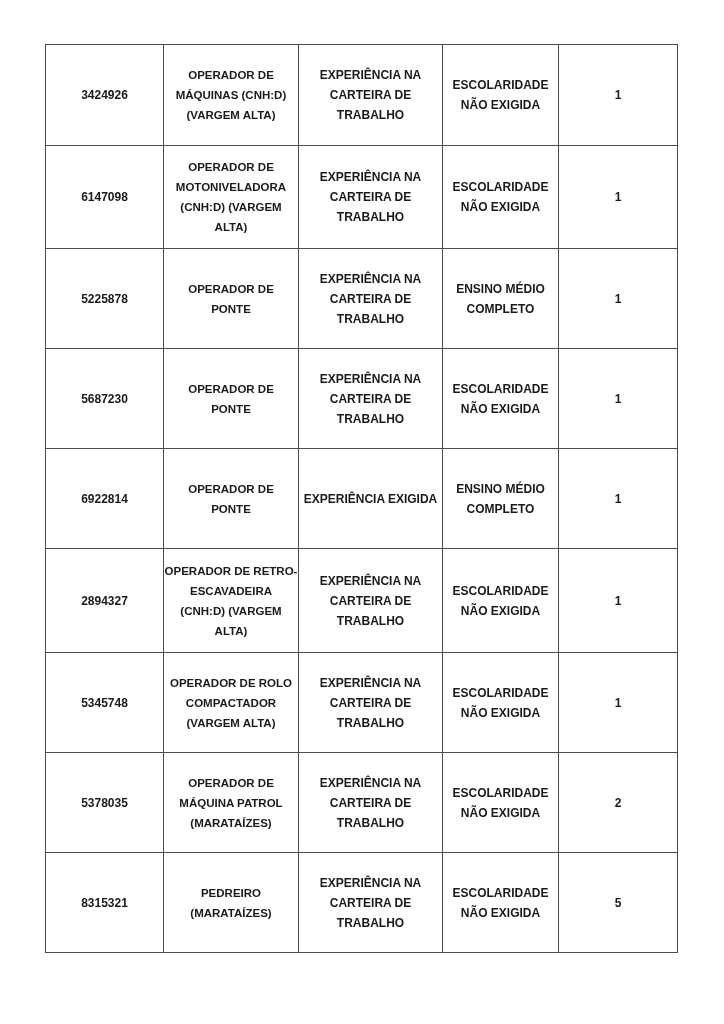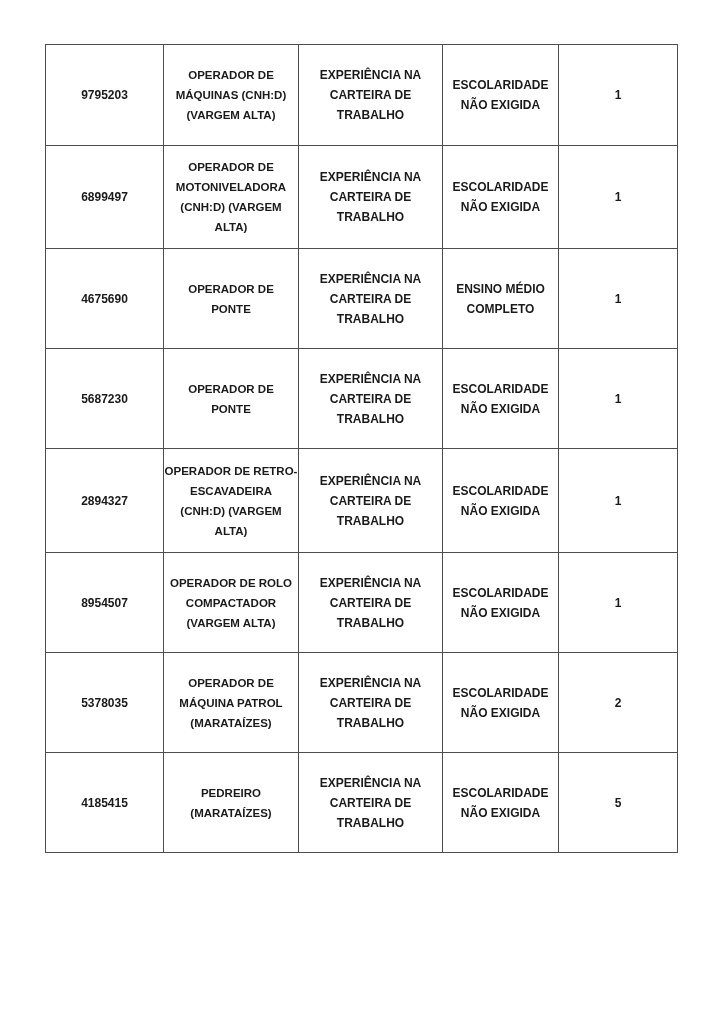--- a/index.html
+++ b/index.html
@@ -51,81 +51,90 @@
   <table class="vacancies">
     <colgroup>
       <col style="width:118px">
       <col style="width:135px">
       <col style="width:144px">
       <col style="width:116px">
       <col style="width:119px">
     </colgroup>
     <tbody>
       <tr class="r1">
-        <td class="c-id">9795203</td>
+        <td class="c-id">3424926</td>
         <td class="c-job">OPERADOR DE
 MÁQUINAS (CNH:D)
 (VARGEM ALTA)</td>
         <td class="c-exp">EXPERIÊNCIA NA
 CARTEIRA DE
 TRABALHO</td>
         <td class="c-edu">ESCOLARIDADE
 NÃO EXIGIDA</td>
         <td class="c-qty">1</td>
       </tr>
       <tr class="r2">
-        <td class="c-id">6899497</td>
+        <td class="c-id">6147098</td>
         <td class="c-job">OPERADOR DE
 MOTONIVELADORA
 (CNH:D) (VARGEM
 ALTA)</td>
         <td class="c-exp">EXPERIÊNCIA NA
 CARTEIRA DE
 TRABALHO</td>
         <td class="c-edu">ESCOLARIDADE
 NÃO EXIGIDA</td>
         <td class="c-qty">1</td>
       </tr>
       <tr>
-        <td class="c-id">4675690</td>
+        <td class="c-id">5225878</td>
         <td class="c-job">OPERADOR DE
 PONTE</td>
         <td class="c-exp">EXPERIÊNCIA NA
 CARTEIRA DE
 TRABALHO</td>
         <td class="c-edu">ENSINO MÉDIO
 COMPLETO</td>
         <td class="c-qty">1</td>
       </tr>
       <tr>
         <td class="c-id">5687230</td>
         <td class="c-job">OPERADOR DE
 PONTE</td>
         <td class="c-exp">EXPERIÊNCIA NA
 CARTEIRA DE
 TRABALHO</td>
         <td class="c-edu">ESCOLARIDADE
 NÃO EXIGIDA</td>
         <td class="c-qty">1</td>
       </tr>
+      <tr>
+        <td class="c-id">6922814</td>
+        <td class="c-job">OPERADOR DE
+PONTE</td>
+        <td class="c-exp">EXPERIÊNCIA EXIGIDA</td>
+        <td class="c-edu">ENSINO MÉDIO
+COMPLETO</td>
+        <td class="c-qty">1</td>
+      </tr>
       <tr class="r6">
         <td class="c-id">2894327</td>
         <td class="c-job">OPERADOR DE RETRO-
 ESCAVADEIRA
 (CNH:D) (VARGEM
 ALTA)</td>
         <td class="c-exp">EXPERIÊNCIA NA
 CARTEIRA DE
 TRABALHO</td>
         <td class="c-edu">ESCOLARIDADE
 NÃO EXIGIDA</td>
         <td class="c-qty">1</td>
       </tr>
       <tr>
-        <td class="c-id">8954507</td>
+        <td class="c-id">5345748</td>
         <td class="c-job">OPERADOR DE ROLO
 COMPACTADOR
 (VARGEM ALTA)</td>
         <td class="c-exp">EXPERIÊNCIA NA
 CARTEIRA DE
 TRABALHO</td>
         <td class="c-edu">ESCOLARIDADE
 NÃO EXIGIDA</td>
         <td class="c-qty">1</td>
       </tr>
@@ -135,21 +144,21 @@
 MÁQUINA PATROL
 (MARATAÍZES)</td>
         <td class="c-exp">EXPERIÊNCIA NA
 CARTEIRA DE
 TRABALHO</td>
         <td class="c-edu">ESCOLARIDADE
 NÃO EXIGIDA</td>
         <td class="c-qty">2</td>
       </tr>
       <tr>
-        <td class="c-id">4185415</td>
+        <td class="c-id">8315321</td>
         <td class="c-job">PEDREIRO
 (MARATAÍZES)</td>
         <td class="c-exp">EXPERIÊNCIA NA
 CARTEIRA DE
 TRABALHO</td>
         <td class="c-edu">ESCOLARIDADE
 NÃO EXIGIDA</td>
         <td class="c-qty">5</td>
       </tr>
     </tbody>

